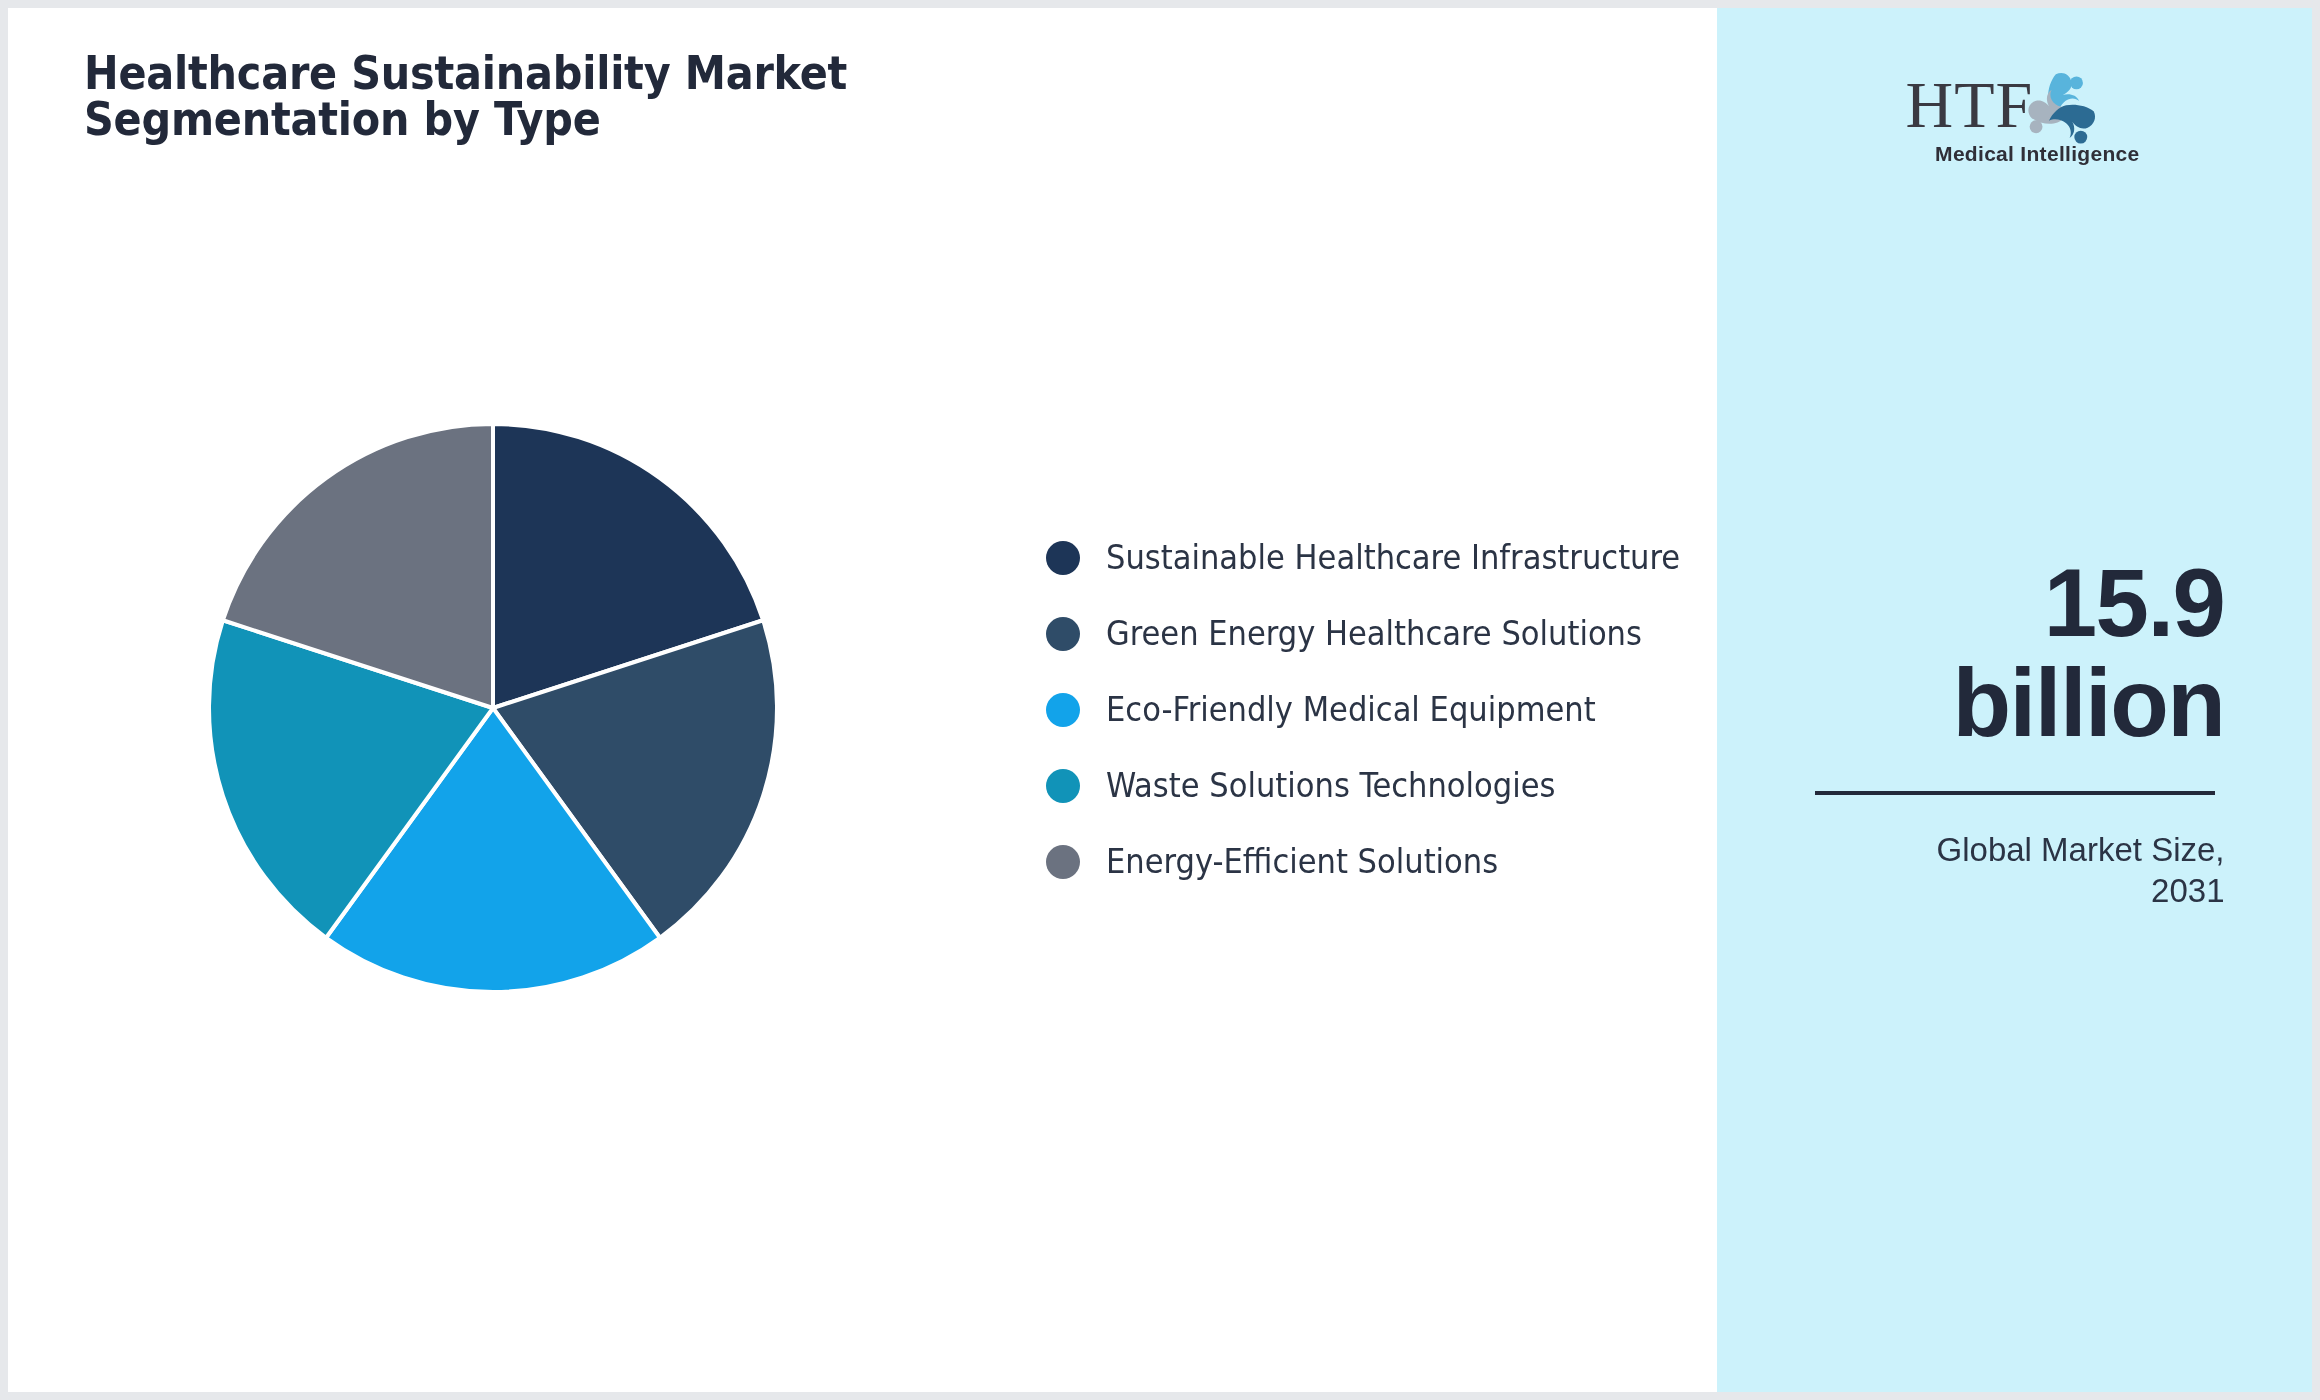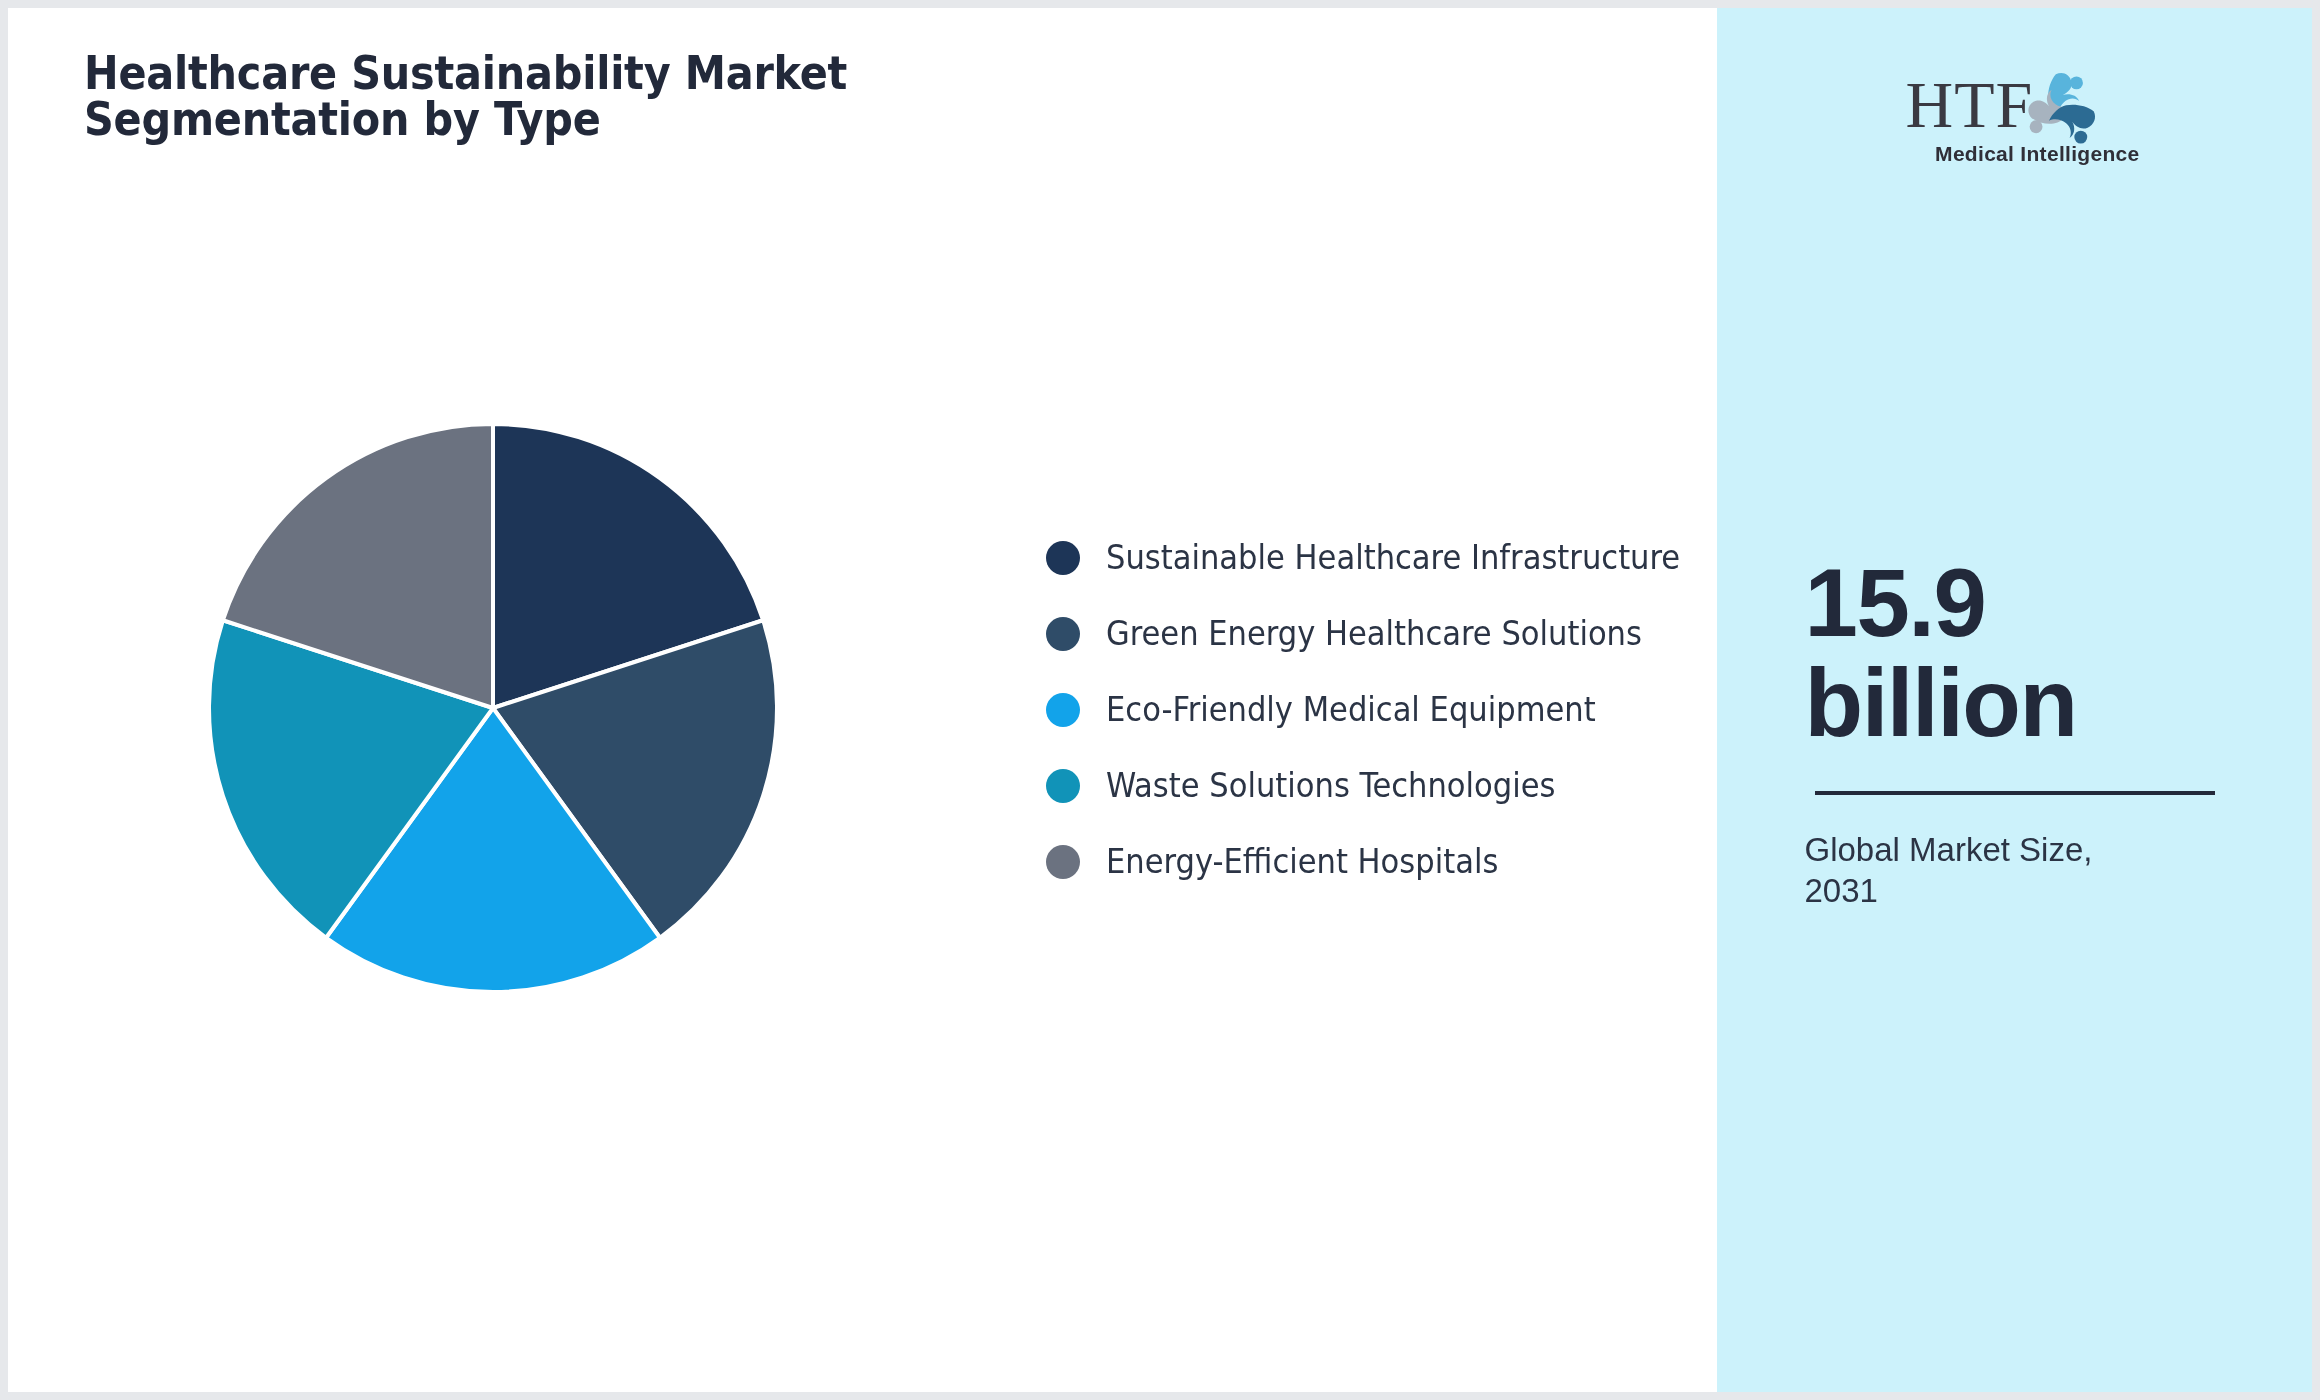--- a/index.html
+++ b/index.html
@@ -152,21 +152,21 @@
     letter-spacing: 0.3px;
     color: #2f2f38;
   }
 
   .stat-block {
     position: absolute;
     left: 50%;
     top: 545px;
     transform: translateX(-50%);
     width: 420px;
-    text-align: left;
+    text-align: right;
   }
   .stat-value {
     font-family: "Liberation Sans", sans-serif;
     font-size: 96px;
     font-weight: bold;
     line-height: 1.04;
     letter-spacing: -1.5px;
     color: #22293a;
     white-space: pre-line;
   }
@@ -235,21 +235,21 @@
           <span class="legend-label">Eco-Friendly Medical Equipment</span>
         </div>
 
         <div class="legend-item">
           <span class="legend-swatch" style="background-color: rgb(17, 147, 184);"></span>
           <span class="legend-label">Waste Solutions Technologies</span>
         </div>
 
         <div class="legend-item">
           <span class="legend-swatch" style="background-color: rgb(107, 114, 128);"></span>
-          <span class="legend-label">Energy-Efficient Hospitals</span>
+          <span class="legend-label">Energy-Efficient Solutions</span>
         </div>
 
       </div>
     </div>
 
     <div class="stat-panel" style="background-color: rgb(204, 242, 251);">
 
       <div class="logo">
         <div class="logo-mark-row">
           <span class="logo-htf">HTF</span>

